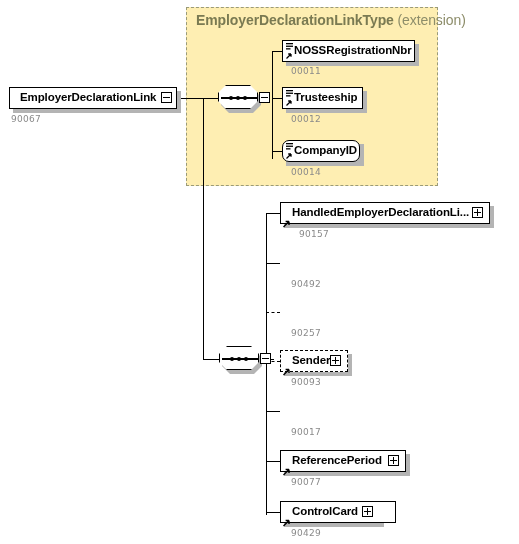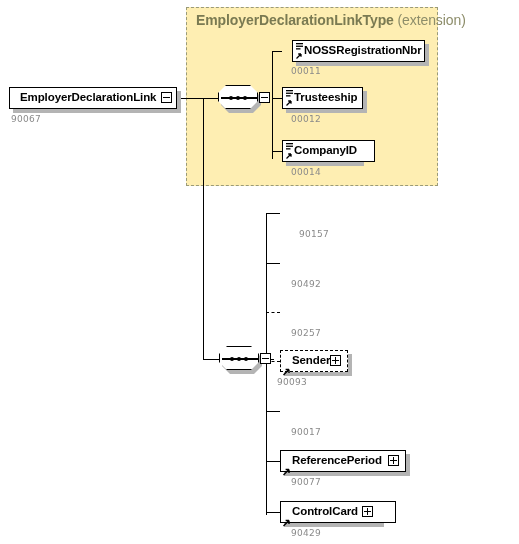--- a/index.html
+++ b/index.html
@@ -236,21 +236,21 @@
       <div class="comp-bar"></div>
       <div class="comp-dots">
           <i></i>
           <i></i>
           <i></i>
         </div>
     </div>
   </div>
   <div class="toggle" style="left:259px; top:92px;"></div>
 
-  <div class="node" style="left:292px; top:40px; width:156px;padding-left:12px;">
+  <div class="node" style="left:282px; top:40px; width:156px;padding-left:12px;">
     <div class="node-shadow" style="width:133px;"></div>
     <div class="node-box" style="width:133px;">
       <span class="node-label">NOSSRegistrationNbr</span>
     </div>
     <span class="icon-attr">
       <svg class="bars" width="10" height="20" viewBox="0 0 10 20">
         <rect x="2" y="2" width="7" height="1.3" fill="#000"></rect>
         <rect x="2" y="4.6" width="7" height="1.3" fill="#000"></rect>
         <rect x="2" y="7.2" width="4.5" height="1.3" fill="#000"></rect>
         <path d="M2.5 17.5 L7 13 M7 13 L4.2 13 M7 13 L7 15.8" stroke="#000" stroke-width="1.3" fill="none"></path>
@@ -270,21 +270,21 @@
         <rect x="2" y="4.6" width="7" height="1.3" fill="#000"></rect>
         <rect x="2" y="7.2" width="4.5" height="1.3" fill="#000"></rect>
         <path d="M2.5 17.5 L7 13 M7 13 L4.2 13 M7 13 L7 15.8" stroke="#000" stroke-width="1.3" fill="none"></path>
       </svg>
     </span>
   </div>
   <div class="node-id" style="left:291px; top:114px;">00012</div>
 
   <div class="node" style="left:282px; top:140px; width:78px;">
     <div class="node-shadow" style="width:78px;"></div>
-    <div class="node-box" style="width:93px;">
+    <div class="node-box" style="width:78px;border-radius:7px;">
       <span class="node-label">CompanyID</span>
     </div>
     <span class="icon-attr">
       <svg class="bars" width="10" height="20" viewBox="0 0 10 20">
         <rect x="2" y="2" width="7" height="1.3" fill="#000"></rect>
         <rect x="2" y="4.6" width="7" height="1.3" fill="#000"></rect>
         <rect x="2" y="7.2" width="4.5" height="1.3" fill="#000"></rect>
         <path d="M2.5 17.5 L7 13 M7 13 L4.2 13 M7 13 L7 15.8" stroke="#000" stroke-width="1.3" fill="none"></path>
       </svg>
     </span>
@@ -297,39 +297,51 @@
       <div class="comp-bar"></div>
       <div class="comp-dots">
           <i></i>
           <i></i>
           <i></i>
         </div>
     </div>
   </div>
   <div class="toggle" style="left:260px; top:353px;"></div>
 
+  <div class="node" style="left:280px; top:202px; width:210px;">
+    <div class="node-shadow" style="width:210px;"></div>
+    <div class="node-box" style="width:210px;">
+      <span class="node-label">HandledEmployerDeclarationLi...</span>
+    </div>
+    <span class="icon-arrow">
+      <svg width="9" height="9" viewBox="0 0 9 9">
+        <path d="M1.5 8 L7 2.5 M7 2.5 L3.6 2.5 M7 2.5 L7 5.9" stroke="#000" stroke-width="1.4" fill="none"></path>
+      </svg>
+    </span>
+    <div class="toggle plus node-toggle" style="left:192px;"></div>
+  </div>
   <div class="node-id" style="left:299px; top:229px;">90157</div>
 
   <div class="node-id" style="left:291px; top:279px;">90492</div>
 
   <div class="node-id" style="left:291px; top:328px;">90257</div>
 
   <div class="node" style="left:280px; top:350px; width:68px;">
     <div class="node-shadow" style="width:68px;"></div>
     <div class="node-box optional" style="width:68px;">
       <span class="node-label">Sender</span>
     </div>
     <span class="icon-arrow">
       <svg width="9" height="9" viewBox="0 0 9 9">
         <path d="M1.5 8 L7 2.5 M7 2.5 L3.6 2.5 M7 2.5 L7 5.9" stroke="#000" stroke-width="1.4" fill="none"></path>
       </svg>
     </span>
     <div class="toggle plus node-toggle" style="left:50px;"></div>
   </div>
-  <div class="node-id" style="left:277px; top:377px;text-align:right;">90093</div>
+  <div class="node-id" style="left:291px; top:377px;text-align:right;">90093</div>
 
   <div class="node-id" style="left:291px; top:427px;">90017</div>
 
   <div class="node" style="left:280px; top:450px; width:102px;">
     <div class="node-shadow" style="width:126px;"></div>
     <div class="node-box" style="width:126px;">
       <span class="node-label">ReferencePeriod</span>
     </div>
     <span class="icon-arrow">
       <svg width="9" height="9" viewBox="0 0 9 9">

